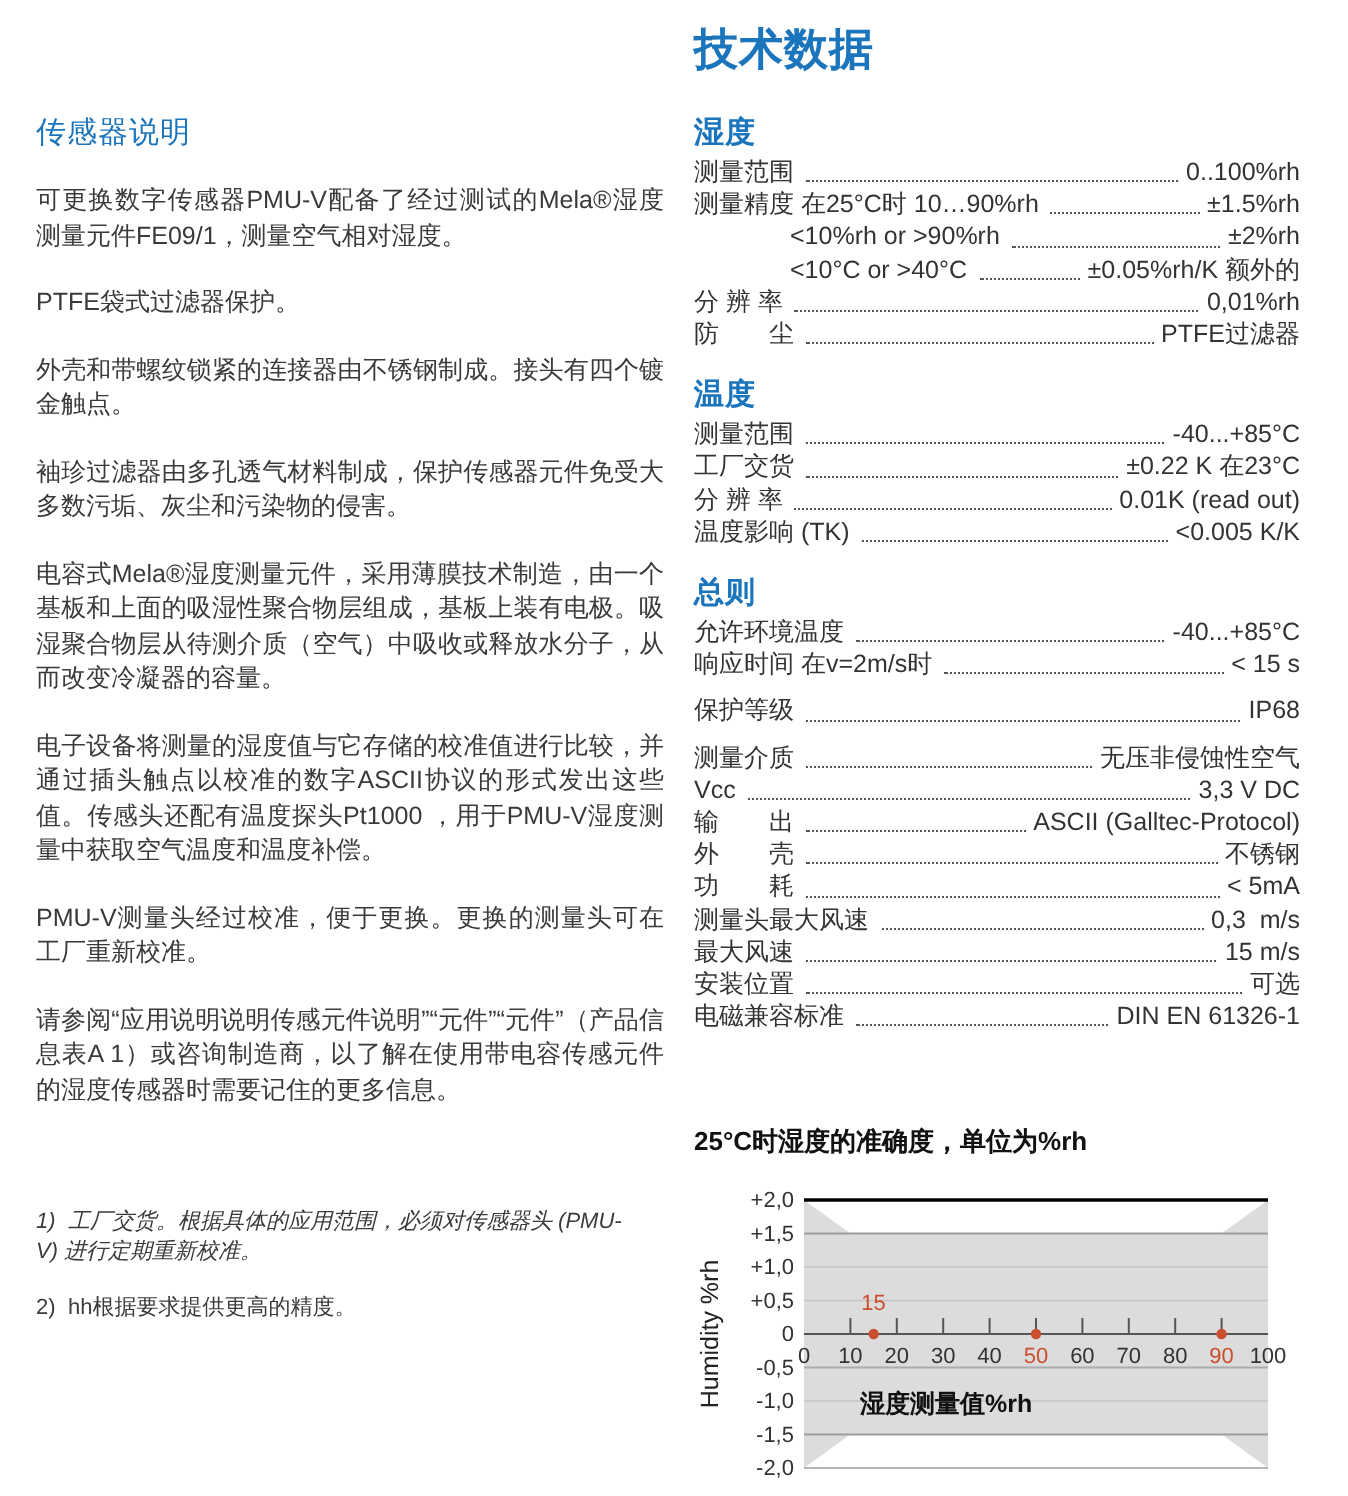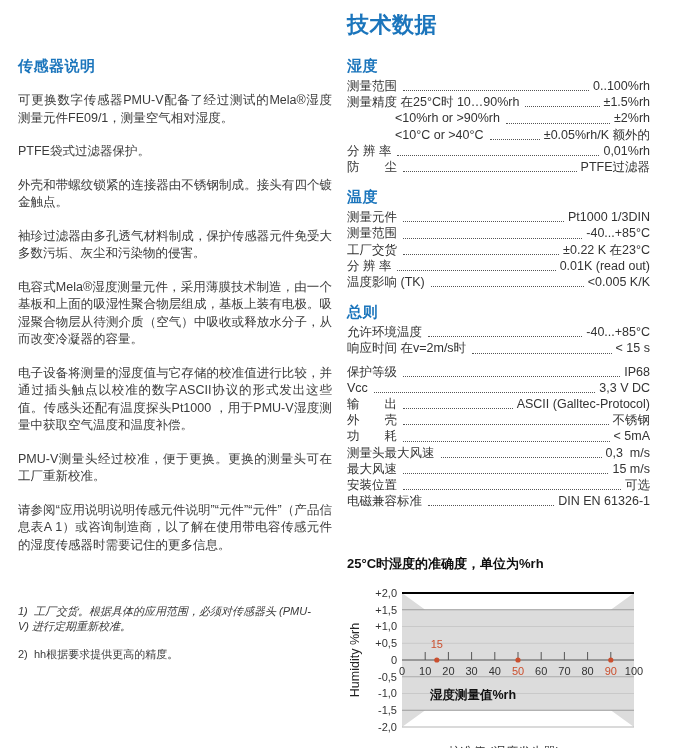--- a/index.html
+++ b/index.html
@@ -5,21 +5,21 @@
   html,body{margin:0;padding:0;}
   body{
     width:674px;height:748px;background:#ffffff;
     font-family:"Liberation Sans","DejaVu Sans",sans-serif;
     color:#3a3a3a;overflow:hidden;
   }
   .page{display:flex;width:674px;height:748px;}
   
   .col-left{width:332px;padding:57px 0 0 18px;box-sizing:border-box;}
   .col-left h1{
-    font-size:15px;font-weight:bold;color:#1b75bc;margin:0 0 6px 0;letter-spacing:.5px;
+    font-size:15px;font-weight:normal;color:#1b75bc;margin:0 0 6px 0;letter-spacing:.5px;
   }
   .para{font-size:12.5px;line-height:17.5px;margin:16px 0 0 0;text-align:justify;width:314px;}
   .footnotes{margin-top:50px;width:300px;}
   .fn{font-size:11px;line-height:15px;margin:0;}
   .fn.italic{font-style:italic;}
   .fn + .fn{margin-top:13px;}
   .fn .marker{display:inline-block;min-width:16px;}
   
   .col-right{width:327px;padding:10px 9px 0 15px;box-sizing:border-box;}
   .col-right h1{
@@ -96,25 +96,20 @@
         <span class="val">0,01%rh</span>
       </div>
     <div class="spec-row">
         <span class="lab">防　　尘</span>
         <span class="leader"></span>
         <span class="val">PTFE过滤器</span>
       </div>
 
     <div class="sec-head">温度</div>
     <div class="spec-row">
-        <span class="lab">测量元件</span>
-        <span class="leader"></span>
-        <span class="val">Pt1000 1/3DIN</span>
-      </div>
-    <div class="spec-row">
         <span class="lab">测量范围</span>
         <span class="leader"></span>
         <span class="val">-40...+85°C</span>
       </div>
     <div class="spec-row">
         <span class="lab">工厂交货</span>
         <span class="leader"></span>
         <span class="val">±0.22 K 在23°C</span>
       </div>
     <div class="spec-row">
@@ -136,20 +131,25 @@
       </div>
     <div class="spec-row">
         <span class="lab">响应时间 在v=2m/s时</span>
         <span class="leader"></span>
         <span class="val">&lt; 15 s</span>
       </div>
     <div class="spec-row gap">
         <span class="lab">保护等级</span>
         <span class="leader"></span>
         <span class="val">IP68</span>
+      </div>
+    <div class="spec-row gap">
+        <span class="lab">测量介质</span>
+        <span class="leader"></span>
+        <span class="val">无压非侵蚀性空气</span>
       </div>
     <div class="spec-row">
         <span class="lab">Vcc</span>
         <span class="leader"></span>
         <span class="val">3,3 V DC</span>
       </div>
     <div class="spec-row">
         <span class="lab">输　　出</span>
         <span class="leader"></span>
         <span class="val">ASCII (Galltec-Protocol)</span>

